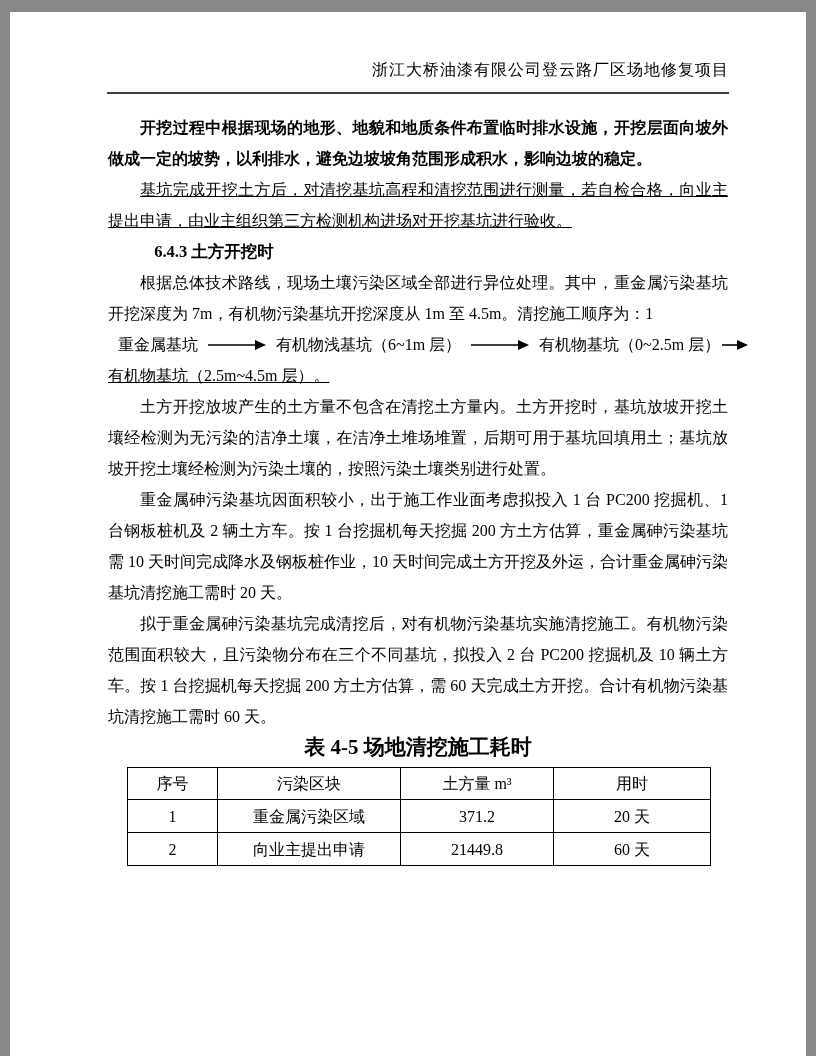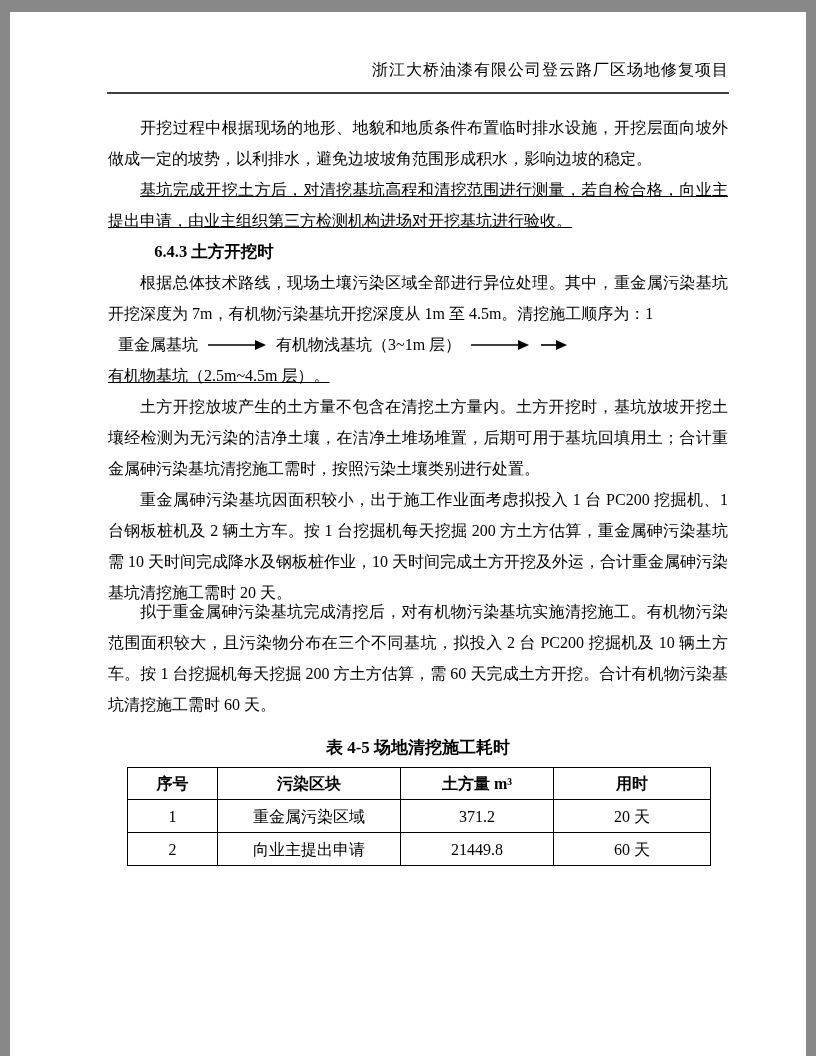--- a/index.html
+++ b/index.html
@@ -47,92 +47,93 @@
     align-items: center;
     white-space: nowrap;
   }
   .flow-line-1 { padding-left: 10px; }
   .flow-step { flex: 0 0 auto; }
   .flow-arrow { flex: 0 0 auto; margin: 0 10px; display: block; }
   .flow-arrow.short { margin: 0 0 0 2px; }
   .table-caption {
     text-align: center;
     font-weight: bold;
-    font-size: 17px;
+    font-size: 21px;
   }
   table.data-table {
     position: absolute;
     left: 19px;
     top: 755px;
     width: 583px;
     border-collapse: collapse;
     table-layout: fixed;
     font-size: 16px;
   }
   table.data-table th, table.data-table td {
     border: 1px solid #000;
     text-align: center;
     vertical-align: middle;
     padding: 0;
   }
-  table.data-table th { font-weight: bold; height: 30px; }
+  table.data-table th { font-weight: normal; height: 30px; }
   table.data-table td { height: 32px; font-weight: normal; }
   .page-number {
     position: absolute;
     left: 0;
     width: 816px;
     top: 980px;
     text-align: center;
     font-size: 14px;
   }
 </style>
 </head>
 <body>
 
 <div class="page">
 
   <div class="running-header">浙江大桥油漆有限公司登云路厂区场地修复项目</div>
   <div class="header-rule"></div>
 
   <div class="content">
 
-    <p class="blk para" style="top:100px;">开挖过程中根据现场的地形、地貌和地质条件布置临时排水设施，开挖层面向坡外做成一定的坡势，以利排水，避免边坡坡角范围形成积水，影响边坡的稳定。</p>
+    <p class="blk para" style="top:100px;font-weight:bold;">开挖过程中根据现场的地形、地貌和地质条件布置临时排水设施，开挖层面向坡外做成一定的坡势，以利排水，避免边坡坡角范围形成积水，影响边坡的稳定。</p>
 
     <p class="blk para" style="top:162px;text-decoration:underline;">基坑完成开挖土方后，对清挖基坑高程和清挖范围进行测量，若自检合格，向业主提出申请，由业主组织第三方检测机构进场对开挖基坑进行验收。</p>
 
     <h3 class="blk heading" style="top:224px;">6.4.3 土方开挖时</h3>
 
     <p class="blk para" style="top:255px;">根据总体技术路线，现场土壤污染区域全部进行异位处理。其中，重金属污染基坑开挖深度为 7m，有机物污染基坑开挖深度从 1m 至 4.5m。清挖施工顺序为：1</p>
 
     <div class="blk flow-line flow-line-1" style="top:317px;">
       <span class="flow-step">重金属基坑</span>
       <svg class="flow-arrow" width="58" height="12" viewBox="0 0 58 12">
         <line x1="0" y1="6" x2="48" y2="6" stroke="#000" stroke-width="1.6"></line>
         <polygon points="47,1 58,6 47,11" fill="#000"></polygon>
       </svg>
-      <span class="flow-step">有机物浅基坑（3~1m 层）</span>
+      <span class="flow-step">有机物浅基坑（6~1m 层）</span>
       <svg class="flow-arrow" width="58" height="12" viewBox="0 0 58 12">
         <line x1="0" y1="6" x2="48" y2="6" stroke="#000" stroke-width="1.6"></line>
         <polygon points="47,1 58,6 47,11" fill="#000"></polygon>
       </svg>
+      <span class="flow-step">有机物基坑（0~2.5m 层）</span>
       <svg class="flow-arrow short" width="26" height="12" viewBox="0 0 26 12">
         <line x1="0" y1="6" x2="16" y2="6" stroke="#000" stroke-width="1.6"></line>
         <polygon points="15,1 26,6 15,11" fill="#000"></polygon>
       </svg>
     </div>
 
     <div class="blk flow-line" style="top:348px;text-decoration:underline;">
       <span class="flow-step">有机物基坑（2.5m~4.5m 层）。</span>
     </div>
 
-    <p class="blk para" style="top:379px;">土方开挖放坡产生的土方量不包含在清挖土方量内。土方开挖时，基坑放坡开挖土壤经检测为无污染的洁净土壤，在洁净土堆场堆置，后期可用于基坑回填用土；合计重金属砷污染基坑清挖施工需时，按照污染土壤类别进行处置。</p>
+    <p class="blk para" style="top:379px;">土方开挖放坡产生的土方量不包含在清挖土方量内。土方开挖时，基坑放坡开挖土壤经检测为无污染的洁净土壤，在洁净土堆场堆置，后期可用于基坑回填用土；基坑放坡开挖土壤经检测为污染土壤的，按照污染土壤类别进行处置。</p>
 
     <p class="blk para" style="top:472px;">重金属砷污染基坑因面积较小，出于施工作业面考虑拟投入 1 台 PC200 挖掘机、1 台钢板桩机及 2 辆土方车。按 1 台挖掘机每天挖掘 200 方土方估算，重金属砷污染基坑需 10 天时间完成降水及钢板桩作业，10 天时间完成土方开挖及外运，合计重金属砷污染基坑清挖施工需时 20 天。</p>
 
-    <p class="blk para" style="top:584px;">拟于重金属砷污染基坑完成清挖后，对有机物污染基坑实施清挖施工。有机物污染范围面积较大，且污染物分布在三个不同基坑，拟投入 2 台 PC200 挖掘机及 10 辆土方车。按 1 台挖掘机每天挖掘 200 方土方估算，需 60 天完成土方开挖。合计有机物污染基坑清挖施工需时 60 天。</p>
+    <p class="blk para" style="top:596px;">拟于重金属砷污染基坑完成清挖后，对有机物污染基坑实施清挖施工。有机物污染范围面积较大，且污染物分布在三个不同基坑，拟投入 2 台 PC200 挖掘机及 10 辆土方车。按 1 台挖掘机每天挖掘 200 方土方估算，需 60 天完成土方开挖。合计有机物污染基坑清挖施工需时 60 天。</p>
 
     <div class="blk table-caption" style="top:720px;">表 4-5  场地清挖施工耗时</div>
 
     <table class="data-table">
       <colgroup>
         <col style="width:90px">
         <col style="width:183px">
         <col style="width:153px">
         <col style="width:157px">
       </colgroup>

